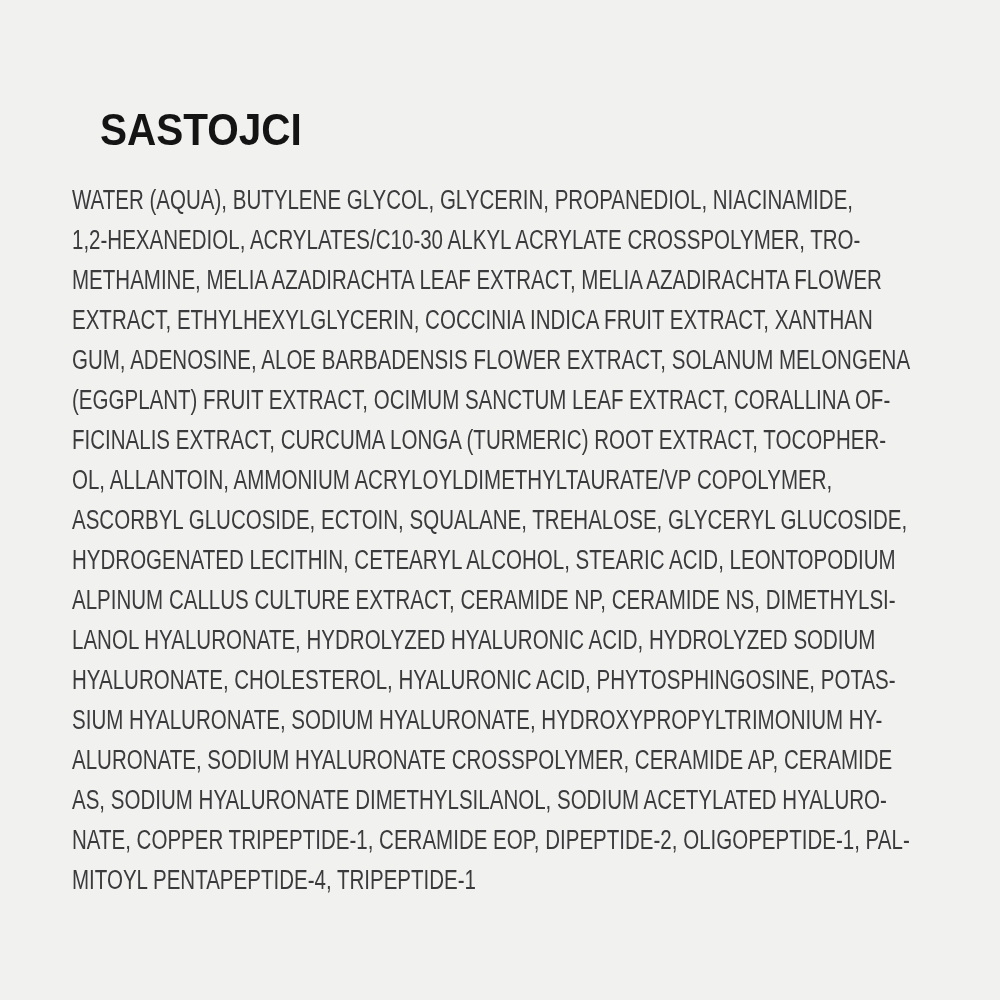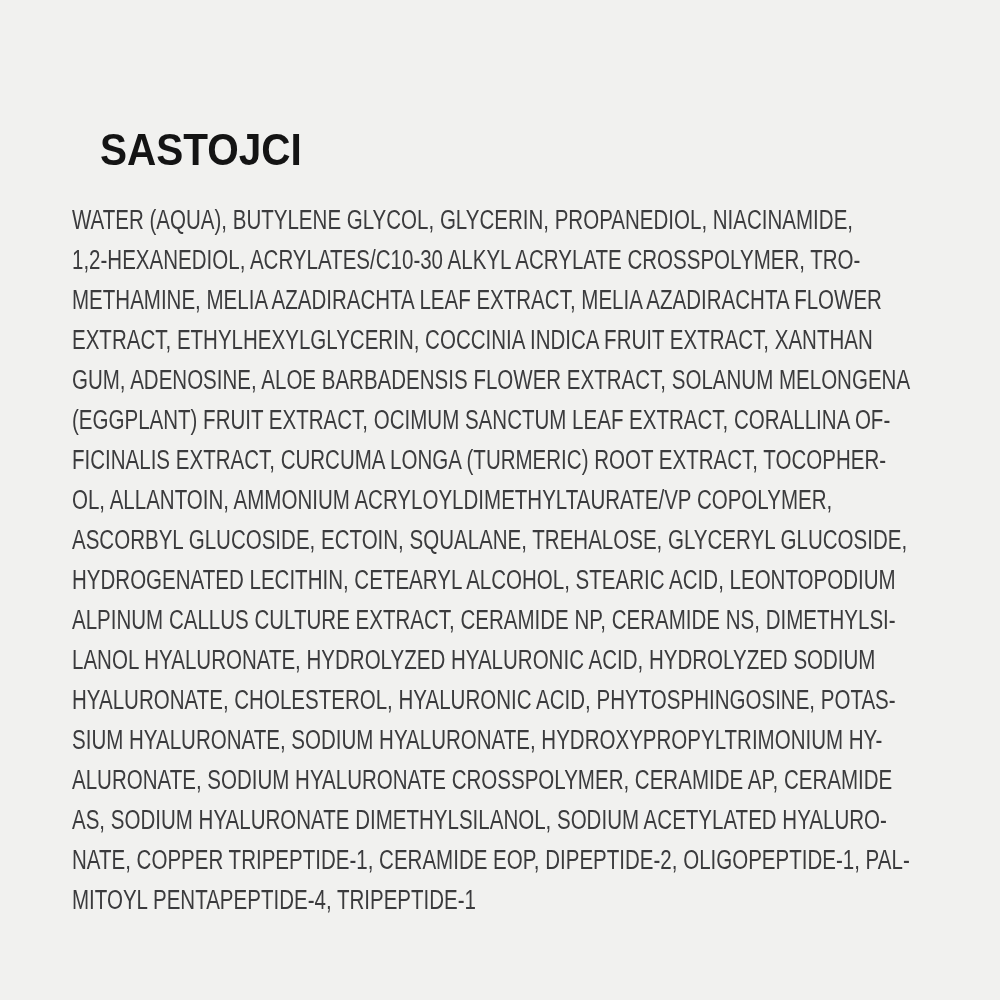--- a/index.html
+++ b/index.html
@@ -10,21 +10,20 @@
     width: 1000px;
     height: 1000px;
     background: #f1f1ef;
     font-family: "Liberation Sans", sans-serif;
     position: relative;
     overflow: hidden;
   }
   .sheet {
     position: absolute;
     inset: 0;
-    margin-top: 20px;
   }
   .heading {
     position: absolute;
     left: 100px;
     top: 107px;
     margin: 0;
     font-size: 45px;
     line-height: 45px;
     font-weight: bold;
     color: #141414;

